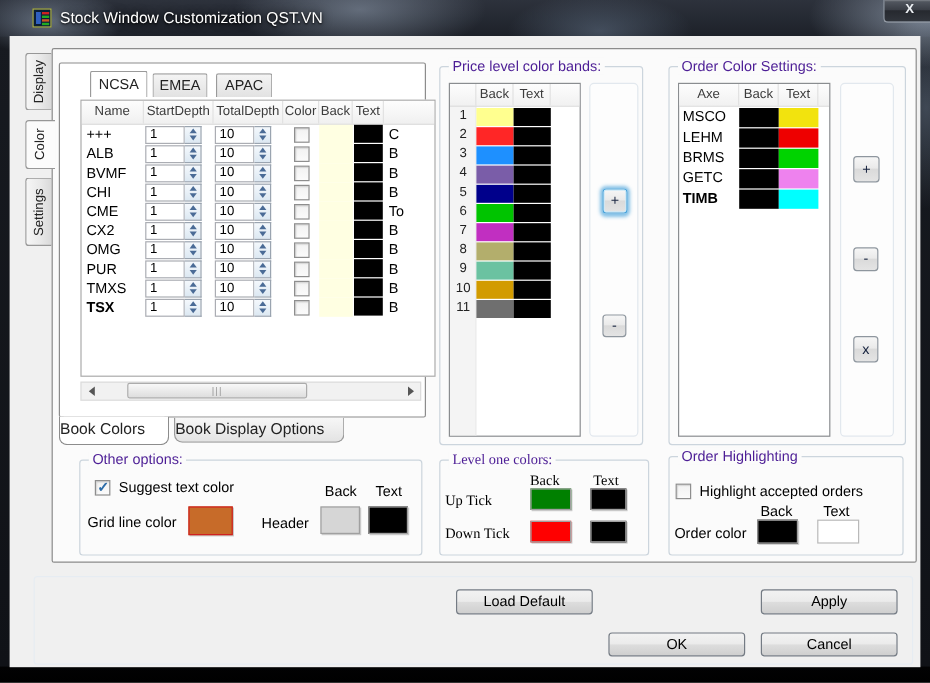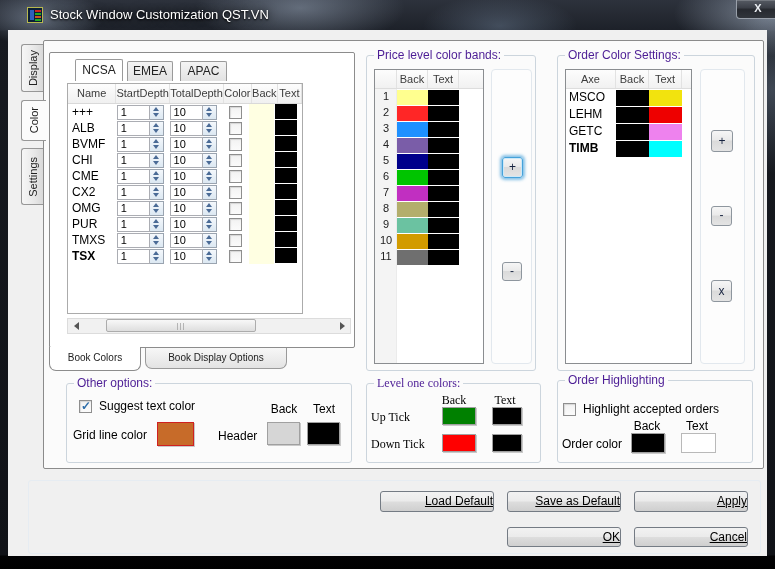--- a/index.html
+++ b/index.html
@@ -52,21 +52,21 @@
   
   #book { position:absolute; left:5px; top:11px; width:306px; height:296px;
     background:#fff; border:1px solid #8c8c8c; border-radius:2px; }
   .rtab { position:absolute; text-align:center; font-size:12px; color:#222;
     border:1px solid #9a9a9a; border-bottom:none; border-radius:2px 2px 0 0;
     background:linear-gradient(#f4f4f4,#e2e2e2); line-height:19px; }
   #rtab-ncsa { left:25px; top:6px; width:48px; height:22px; background:#fff; z-index:2; line-height:21px; }
   #rtab-emea { left:77px; top:8px; width:46px; height:20px; }
   #rtab-apac { left:130px; top:8px; width:47px; height:20px; }
 
-  #bgrid { position:absolute; left:17px; top:30px; width:236px; height:231px;
+  #bgrid { position:absolute; left:17px; top:30px; width:296px; height:231px;
     border:1px solid #ababab; background:#fff; overflow:hidden; }
   .ghead { display:flex; height:20px; background:linear-gradient(#fdfdfd,#f0f0f0);
     border-bottom:1px solid #d9d9d9; }
   .gh { font-size:11px; color:#3c3c3c; text-align:center; line-height:19px;
     border-right:1px solid #e2e2e2; overflow:hidden; white-space:nowrap; }
   .gh.w1{width:52px;} .gh.w2{width:58px;} .gh.w3{width:58px;} .gh.w4{width:30px;}
   .gh.w5{width:28px;} .gh.w6{width:26px;} .gh.w7{flex:1; border-right:none;}
   .grow { display:flex; height:16px; align-items:center; }
   .gc { height:16px; }
   .gname { width:52px; padding-left:4px; font-size:12px; line-height:16px; }
@@ -100,21 +100,21 @@
     background:#f1f1f1; border:1px solid #dcdcdc; display:flex; }
   .sbtn { width:16px; height:100%; display:flex; align-items:center; justify-content:center; }
   .tri-l { border-top:4px solid transparent; border-bottom:4px solid transparent; border-right:5px solid #555; }
   .tri-r { border-top:4px solid transparent; border-bottom:4px solid transparent; border-left:5px solid #555; }
   .strack { flex:1; position:relative; }
   .sthumb { position:absolute; left:22px; top:0; width:150px; height:13px; margin-top:0;
     background:linear-gradient(#f8f8f8,#dedede); border:1px solid #acacac; border-radius:2px;
     display:flex; align-items:center; justify-content:center; }
   .sthumb::after { content:"|||"; font-size:8px; color:#999; letter-spacing:1px; line-height:8px; }
 
-  .btab { position:absolute; text-align:center; font-size:10px; color:#222;
+  .btab { position:absolute; text-align:left; font-size:13px; color:#222;
     border:1px solid #9a9a9a; border-top:none; border-radius:0 0 7px 7px;
     background:linear-gradient(#f7f7f7,#e3e3e3); }
   #btab-colors { left:5px; top:306px; width:92px; height:24px; background:#fff;
     border-color:#8c8c8c; z-index:2; line-height:22px; }
   #btab-options { left:101px; top:307px; width:142px; height:21px; line-height:19px; }
 
   
   #price-group { left:322px; top:14px; width:170px; height:316px; }
   #plist { position:absolute; left:7px; top:13px; width:110px; height:295px;
     border:1px solid #8a8d90; background:#fff; overflow:hidden; }
@@ -184,22 +184,22 @@
   #order-back-h { left:70px; top:38px; width:38px; }
   #order-text-h { left:120px; top:38px; width:38px; }
   #order-label { left:4px; top:57px; }
   #order-back { left:73px; top:52px; width:34px; height:20px; }
   #order-text { left:123px; top:52px; width:35px; height:20px; border:1px solid #b9b9b9; box-shadow:none; }
 
   
   #footer-box { position:absolute; left:20px; top:450px; width:733px; height:74px;
     border:1px solid #e6ecf2; border-radius:3px; }
   .btn { position:absolute; border:1px solid #747b84; border-radius:3px; font-size:12px;
-    text-align:right; color:#000;
-    background:linear-gradient(#f2f2f2,#ebebeb 48%,#dddddd 52%,#cfcfcf);text-decoration:underline; }
+    text-align:center; color:#000;
+    background:linear-gradient(#f2f2f2,#ebebeb 48%,#dddddd 52%,#cfcfcf); }
   #btn-load { left:372px; top:461px; width:114px; height:21px; line-height:19px; }
   #btn-save { left:499px; top:461px; width:114px; height:21px; line-height:19px; }
   #btn-apply { left:626px; top:461px; width:114px; height:21px; line-height:19px; }
   #btn-ok { left:499px; top:497px; width:114px; height:20px; line-height:18px; }
   #btn-cancel { left:626px; top:497px; width:114px; height:20px; line-height:18px; }
 </style>
 </head>
 <body>
 
 <div class="window">
@@ -655,20 +655,29 @@
               <div class="arow">
                 <div class="an">LEHM</div>
                 <div class="asw">
                   <span style="background:#000000"></span>
                 </div>
                 <div class="asw">
                   <span style="background:#EE0000"></span>
                 </div>
               </div>
               <div class="arow">
+                <div class="an">BRMS</div>
+                <div class="asw">
+                  <span style="background:#000000"></span>
+                </div>
+                <div class="asw">
+                  <span style="background:#00D300"></span>
+                </div>
+              </div>
+              <div class="arow">
                 <div class="an">GETC</div>
                 <div class="asw">
                   <span style="background:#000000"></span>
                 </div>
                 <div class="asw">
                   <span style="background:#EE82EE"></span>
                 </div>
               </div>
               <div class="arow">
                 <div class="an bold">TIMB</div>
@@ -720,18 +729,17 @@
         <span class="colhdr" id="order-back-h">Back</span>
         <span class="colhdr" id="order-text-h">Text</span>
         <span class="lbl" id="order-label">Order color</span>
         <div class="swatch" id="order-back" style="background: rgb(0, 0, 0);"></div>
         <div class="swatch" id="order-text" style="background: rgb(255, 255, 255);"></div>
       </div>
     </div>
 
     <div id="footer-box"></div>
     <div class="btn" id="btn-load">Load Default</div>
-    <div class="btn" id="btn-save">Save as Default</div>
     <div class="btn" id="btn-apply">Apply</div>
     <div class="btn" id="btn-ok">OK</div>
     <div class="btn" id="btn-cancel">Cancel</div>
   </div>
 </div>
 
 </body></html>

